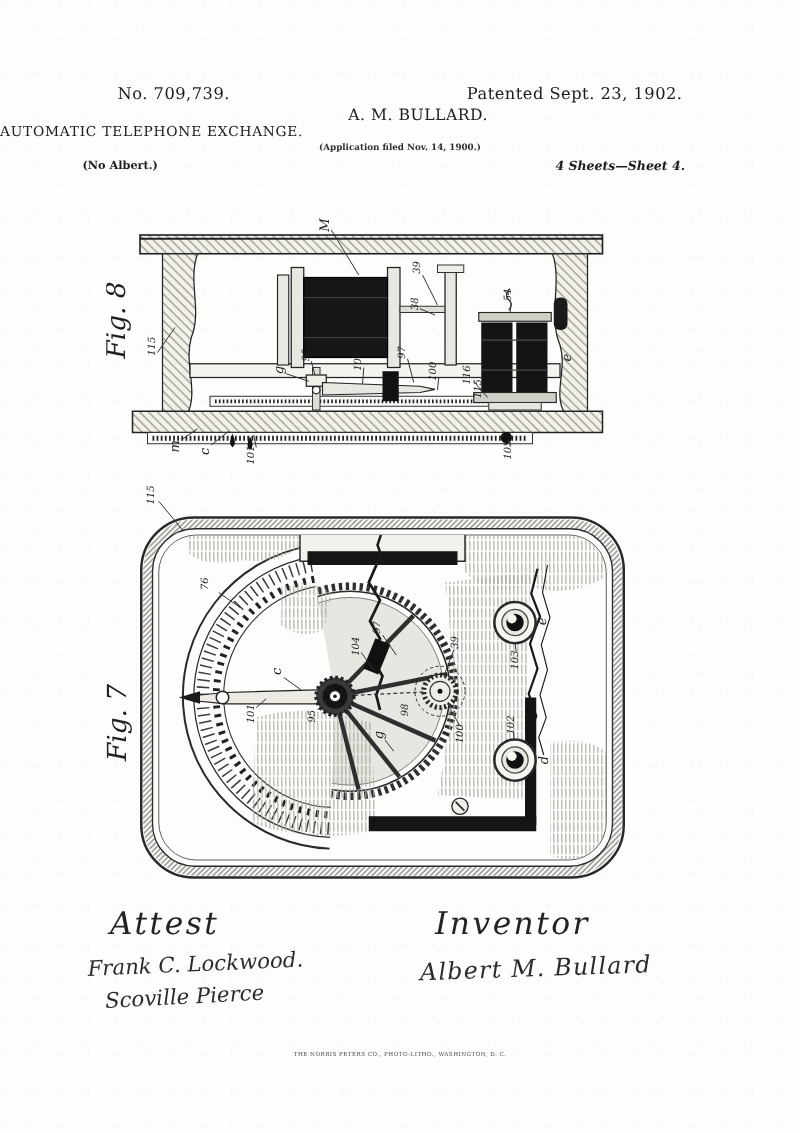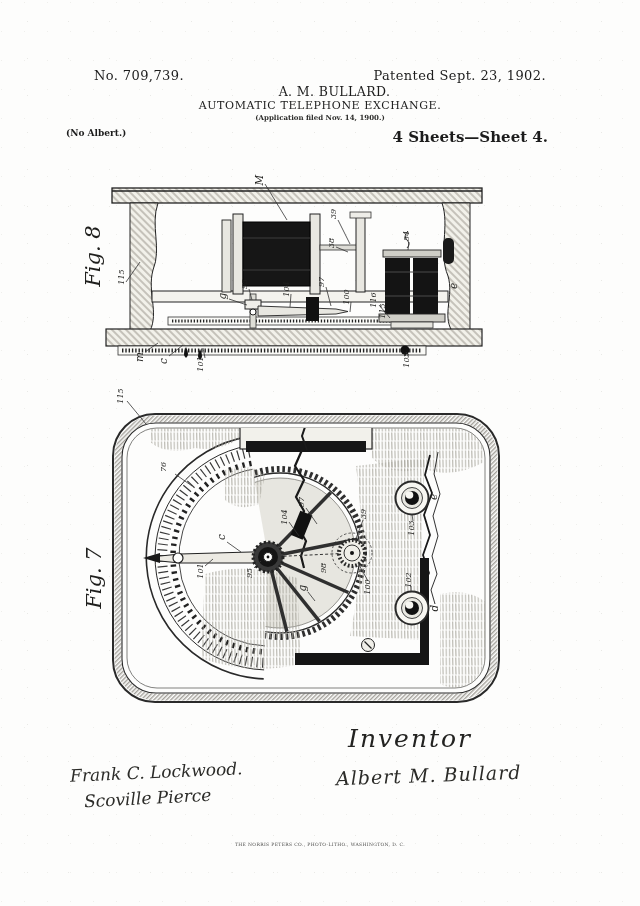--- a/index.html
+++ b/index.html
@@ -12,24 +12,24 @@
     background-size:41px 37px, 23px 29px;
     background-position:7px 3px, 13px 17px;
     font-family:"DejaVu Serif", serif;
     color:#1c1c1c;
   }
   .abs{position:absolute;}
   .hdr-bold{font-weight:normal;letter-spacing:0.4px;}
   .patent-no{left:94px;top:68px;font-size:13px;}
   .patent-date{right:94px;top:68px;font-size:13px;text-align:center;}
   .author{left:0;right:0;top:84px;text-align:center;font-size:12.5px;padding-left:29px;}
-  .title{left:0;right:0;top:99px;text-align:center;font-size:11px;letter-spacing:0.6px;}
+  .title{left:0;right:0;top:99px;font-size:11px;letter-spacing:0.6px;}
   .app-line{left:0;right:0;top:113px;text-align:center;font-size:7px;font-weight:bold;color:#2e2e2c;}
   .model-note{left:66px;top:128px;font-size:9px;font-weight:bold;}
-  .sheet-note{right:92px;top:128px;font-size:15px;font-weight:bold;}
+  .sheet-note{right:92px;top:128px;font-size:10px;font-weight:bold;font-style:italic;}
   svg text{font-family:"DejaVu Serif", serif;fill:#1f1f1d;}
   .ref-num{font-size:8px;font-style:italic;}
   .ref-letter{font-size:10.5px;font-style:italic;}
   .fig-caption{font-size:21px;font-style:italic;}
   .sig-heading{font-size:25px;font-style:italic;letter-spacing:2px;color:#232321;}
   .attest{left:88px;top:724px;}
   .inventor{left:318px;top:724px;margin-left:30px;}
   .script{font-style:italic;color:#2b2b28;white-space:nowrap;}
   .w1{left:70px;top:762px;font-size:17px;transform:rotate(-2.5deg);}
   .w2{left:84px;top:788px;font-size:17px;transform:rotate(-3deg);}
@@ -290,19 +290,20 @@
     <text class="ref-num" x="203" y="571" text-anchor="middle" transform="rotate(-90 203 571)">101</text>
     <text class="ref-num" x="252" y="573" text-anchor="middle" transform="rotate(-90 252 573)">95</text>
     <text class="ref-num" x="370" y="587" text-anchor="middle" transform="rotate(-90 370 587)">100</text>
     <text class="ref-num" x="414" y="528" text-anchor="middle" transform="rotate(-90 414 528)">103</text>
     <text class="ref-letter" x="437" y="497" text-anchor="middle" transform="rotate(-90 437 497)">e</text>
     <text class="ref-num" x="411" y="580" text-anchor="middle" transform="rotate(-90 411 580)">102</text>
     <text class="ref-letter" x="438" y="608" text-anchor="middle" transform="rotate(-90 438 608)">d</text>
     <text class="fig-caption" x="101" y="578" text-anchor="middle" transform="rotate(-90 101 578)">Fig. 7</text>
   </svg>
 
+  <div class="abs sig-heading attest">Attest</div>
   <div class="abs sig-heading inventor">Inventor</div>
   <div class="abs script w1">Frank C. Lockwood.</div>
   <div class="abs script w2">Scoville Pierce</div>
   <div class="abs script inv-sig">Albert M. Bullard</div>
 
   <div class="abs printer">THE NORRIS PETERS CO., PHOTO-LITHO., WASHINGTON, D. C.</div>
 </div>
 
 </body></html>

